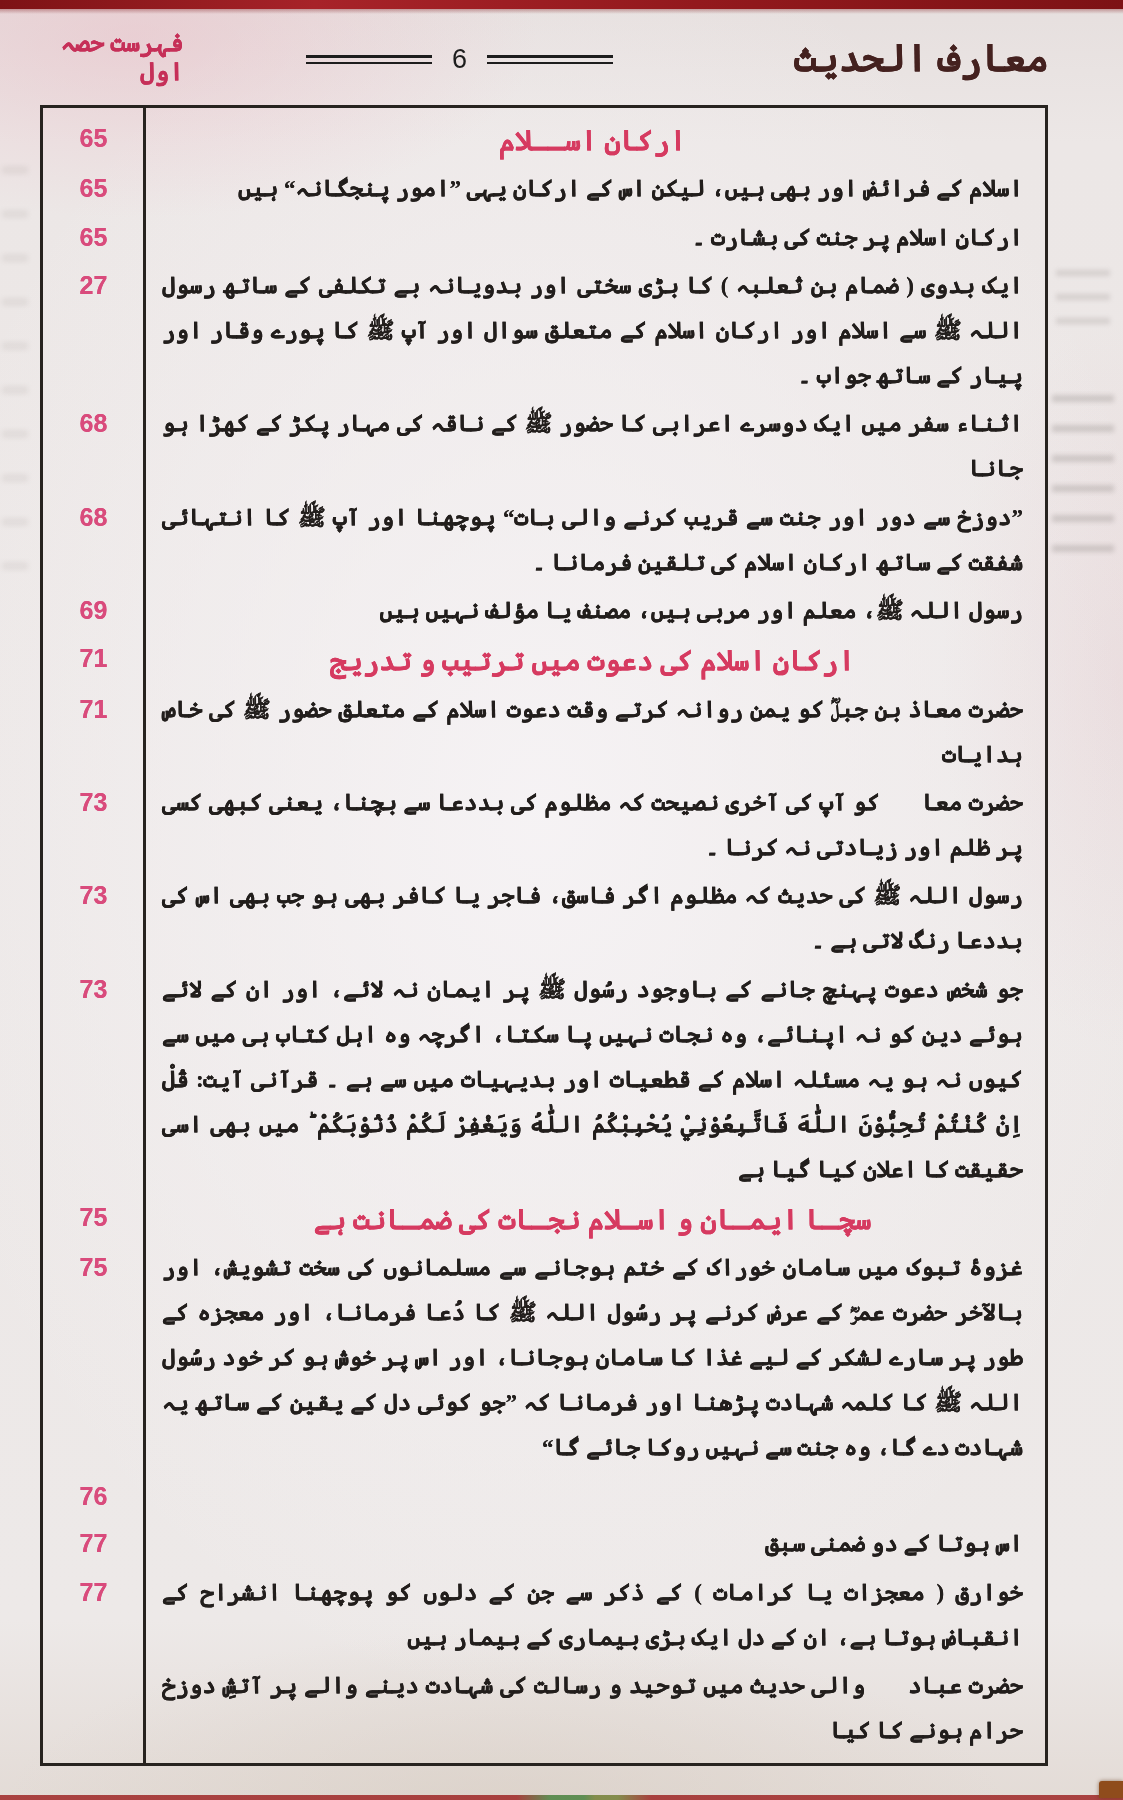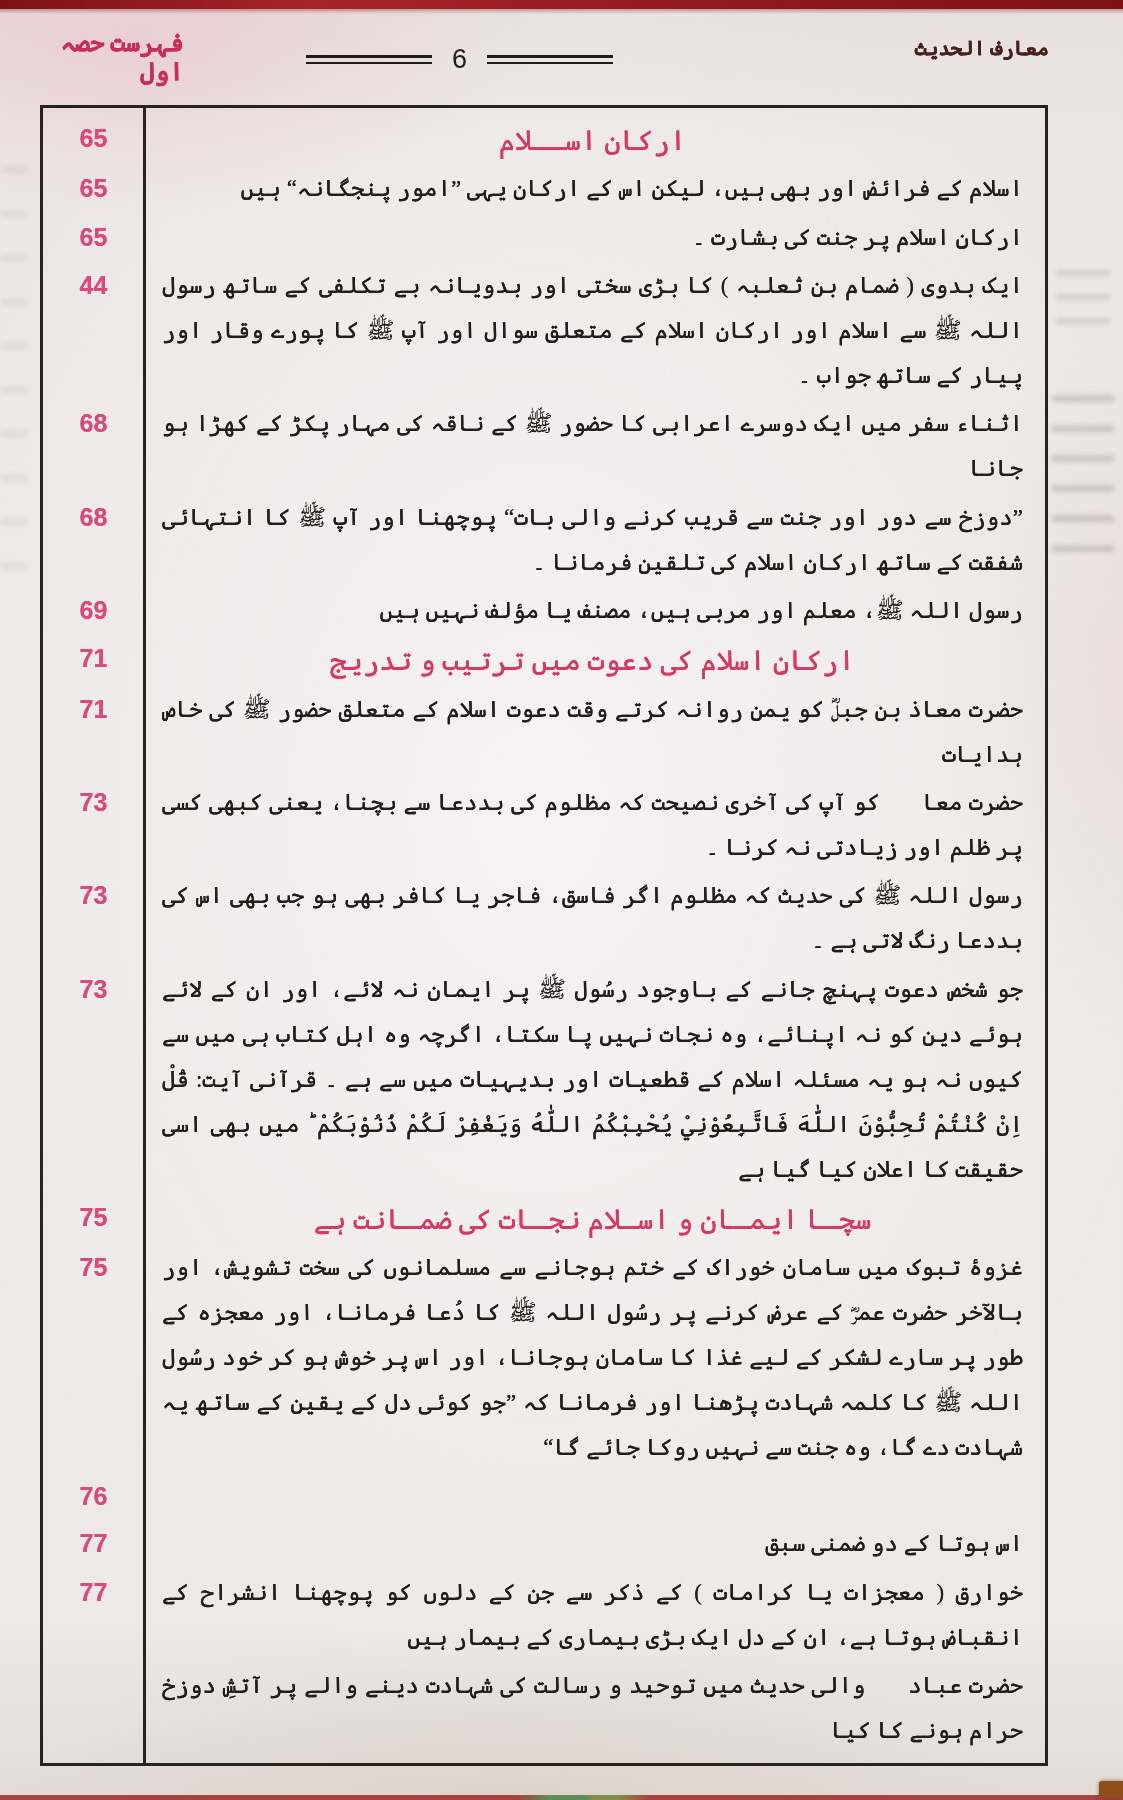--- a/index.html
+++ b/index.html
@@ -20,38 +20,38 @@
     background:linear-gradient(180deg,rgba(125,18,21,.35),transparent);}
   .band-bottom{position:absolute;bottom:0;left:0;right:0;height:5px;opacity:.8;
     background:linear-gradient(90deg,#9a1b1b 0 46%,#3f7c35 49% 52%,#6d7a2c 53% 55%,#9a1b1b 58% 100%);}
   .corner-mark{position:absolute;right:0;bottom:2px;width:24px;height:17px;
     background:#8f4c1c;border-radius:3px 0 0 0;box-shadow:0 0 4px rgba(90,45,15,.6);}
 
   .hdr-left{position:absolute;left:34px;top:28px;width:150px;
     font-size:25px;font-weight:bold;color:#c62f58;direction:rtl;
     text-shadow:0 0 .4px #c62f58;}
   .hdr-right{position:absolute;right:74px;top:36px;
-    font-size:20px;font-weight:bold;color:#44211f;direction:rtl;
+    font-size:38px;font-weight:bold;color:#44211f;direction:rtl;
     text-shadow:0 0 .5px #44211f;}
   .hdr-center{position:absolute;left:306px;top:46px;display:flex;align-items:center;gap:20px;}
   .dbl-rule{width:126px;height:4px;border-top:3px solid #1d1d1d;border-bottom:2px solid #1d1d1d;}
   .pageno{font-family:"Liberation Sans",sans-serif;font-size:27px;color:#1d1d1d;line-height:1;}
 
   .toc-box{position:absolute;left:40px;top:105px;width:1002px;height:1655px;
     border:3px solid #27231f; background:transparent;}
   .divider{position:absolute;left:100px;top:0;bottom:0;width:3px;background:#27231f;}
   .rows{position:absolute;top:8px;bottom:10px;left:0;right:6px;
     display:flex;flex-direction:column;justify-content:space-between;}
   .toc-row{display:flex;align-items:flex-start;}
   .num{flex:0 0 101px;text-align:center;
     font-family:"Liberation Sans","DejaVu Sans",sans-serif;
     font-weight:bold;font-size:25px;line-height:44px;color:#d94b7c;
     text-shadow:0 0 .5px #d94b7c;}
   .txt{flex:1;direction:rtl;text-align:justify;
-    font-weight:normal;font-size:23px;line-height:45px;color:#221e1c;
+    font-weight:bold;font-size:23px;line-height:45px;color:#221e1c;
     padding:0 16px 0 18px;text-shadow:0 0 .4px #221e1c;}
   .heading-row .txt{text-align:center;color:#d63a60;font-size:28px;
     text-shadow:0 0 .5px #d63a60;padding-top:2px;}
 
   .ghost{position:absolute;filter:blur(2.5px);opacity:.45;pointer-events:none;}
   .ghost-1{left:1052px;top:372px;width:62px;height:180px;
     background:repeating-linear-gradient(0deg,rgba(110,104,100,.55) 0 7px,transparent 7px 30px);}
   .ghost-2{left:1056px;top:268px;width:54px;height:56px;
     background:repeating-linear-gradient(0deg,rgba(120,112,108,.45) 0 6px,transparent 6px 24px);}
   .ghost-3{left:2px;top:150px;width:26px;height:420px;
@@ -87,21 +87,21 @@
       <div class="num">65</div>
       <div class="txt" dir="rtl">اسلام کے فرائض اور بھی ہیں، لیکن اس کے ارکان یہی ”امور پنجگانہ“ ہیں</div>
     </div>
 
     <div class="toc-row">
       <div class="num">65</div>
       <div class="txt" dir="rtl">ارکانِ اسلام پر جنت کی بشارت ۔</div>
     </div>
 
     <div class="toc-row">
-      <div class="num">44</div>
+      <div class="num">27</div>
       <div class="txt" dir="rtl">ایک بدوی ( ضمام بن ثعلبہ ) کا بڑی سختی اور بدویانہ بے تکلفی کے ساتھ رسول اللہ ﷺ سے اسلام اور ارکان اسلام کے متعلق سوال اور آپ ﷺ کا پورے وقار اور پیار کے ساتھ جواب ۔</div>
     </div>
 
     <div class="toc-row">
       <div class="num">68</div>
       <div class="txt" dir="rtl">اثناء سفر میں ایک دوسرے اعرابی کا حضور ﷺ کے ناقہ کی مہار پکڑ کے کھڑا ہو جانا</div>
     </div>
 
     <div class="toc-row">
       <div class="num">68</div>

